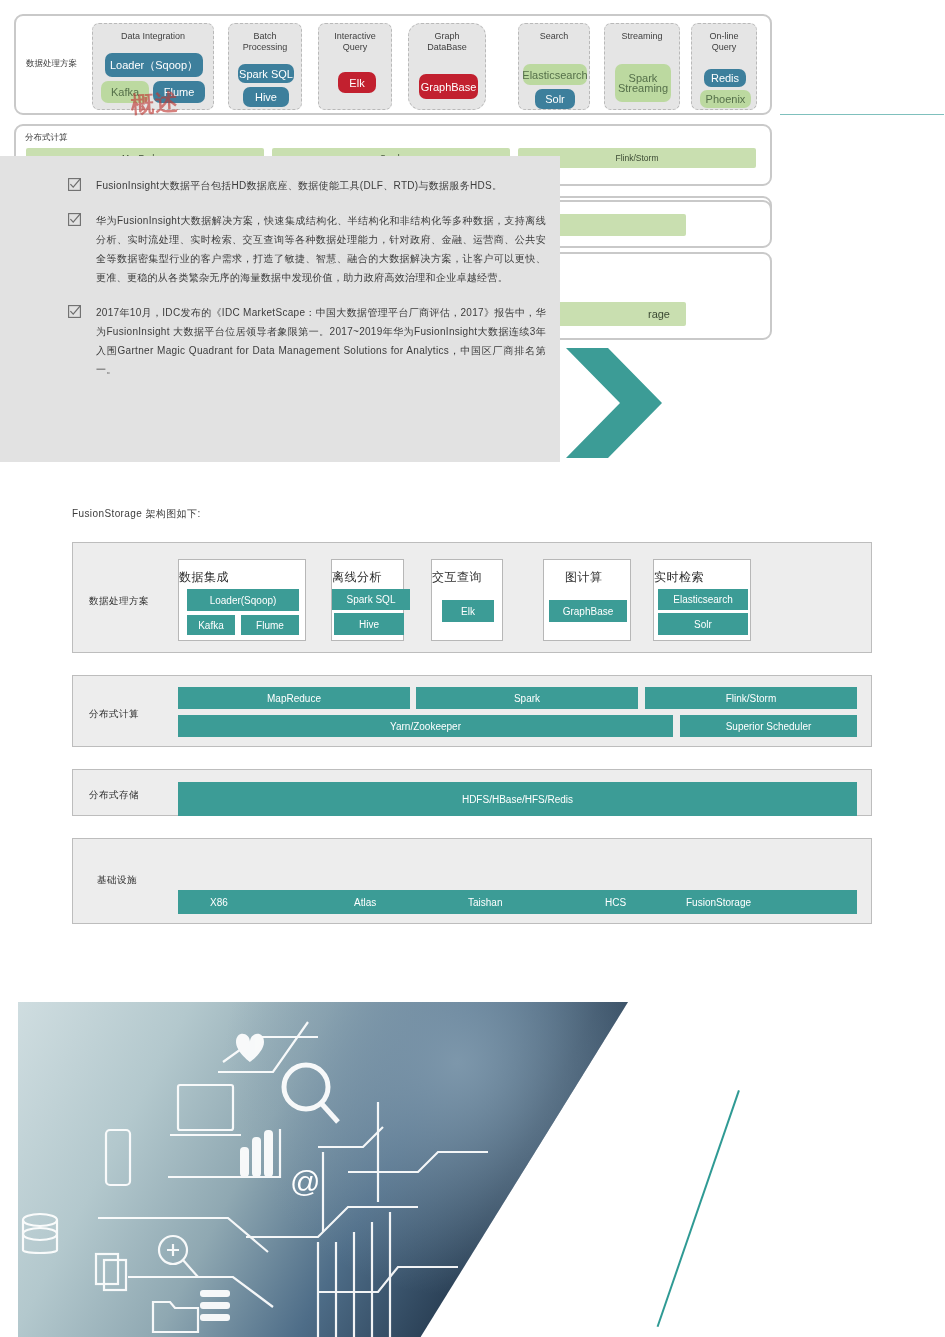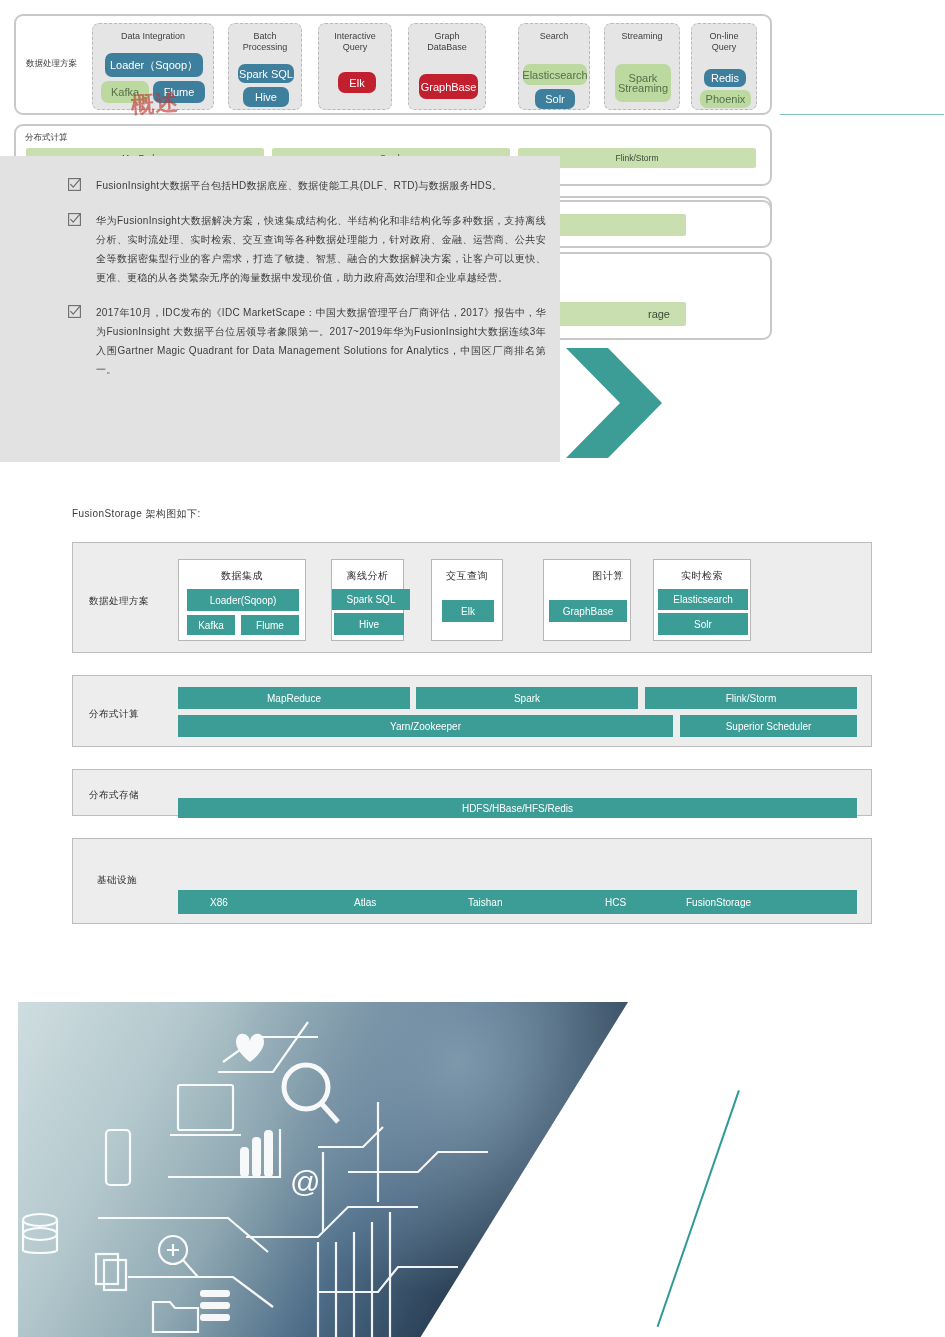--- a/index.html
+++ b/index.html
@@ -97,22 +97,22 @@
   }
   .ablock + .ablock { margin-top: 0; }
   .alabel {
     position: absolute; font-size: 9.5px; color: #2e2e2e;
     white-space: nowrap; letter-spacing: .5px;
   }
   .acell {
     position: absolute; background: #fff; border: 1px solid #b7b7b7;
   }
   .acell-title {
-    position: absolute; width: 100%; text-align: center; top: 9px;
-    font-size: 10px; color: #2e2e2e; letter-spacing: .5px;
+    position: absolute; width: 100%; top: 9px;
+    font-size: 12px; color: #2e2e2e; letter-spacing: .5px;
   }
   .tealbox {
     position: absolute; background: #3c9c96; color: #fff;
     font-size: 10px; display: flex; align-items: center;
     justify-content: center; text-align: center; line-height: 11px;
     white-space: nowrap;
   }
 
   
   .hero {
@@ -158,21 +158,21 @@
         <div class="pill blue" style="left:9px; top:40px; width:56px; height:19px;">Spark SQL</div>
         <div class="pill blue" style="left:14px; top:63px; width:46px; height:20px;">Hive</div>
       </div>
 
       <div class="dashbox" style="left:302px; top:7px; width:74px; height:87px;">
         <div class="dashtitle" style="white-space:pre-line">Interactive
 Query</div>
         <div class="pill red" style="left:19px; top:48px; width:38px; height:21px;">Elk</div>
       </div>
 
-      <div class="dashbox" style="left:392px; top:7px; width:78px; height:87px;">
+      <div class="dashbox" style="left:392px; top:7px; width:78px; height:87px;border-radius:13px;">
         <div class="dashtitle" style="white-space:pre-line">Graph
 DataBase</div>
         <div class="pill red" style="left:10px; top:50px; width:59px; height:25px;">GraphBase</div>
       </div>
 
       <div class="dashbox" style="left:502px; top:7px; width:72px; height:87px;">
         <div class="dashtitle">Search</div>
         <div class="pill green" style="left:4px; top:40px; width:64px; height:21px;">Elasticsearch</div>
         <div class="pill blue" style="left:16px; top:65px; width:40px; height:20px;">Solr</div>
       </div>
@@ -303,21 +303,21 @@
       <div class="alabel" style="left:16px; top:32px;">分布式计算</div>
       <div class="tealbox" style="left:105px; top:11px; width:232px; height:22px;">MapReduce</div>
       <div class="tealbox" style="left:343px; top:11px; width:222px; height:22px;">Spark</div>
       <div class="tealbox" style="left:572px; top:11px; width:212px; height:22px;">Flink/Storm</div>
       <div class="tealbox" style="left:105px; top:39px; width:495px; height:22px;">Yarn/Zookeeper</div>
       <div class="tealbox" style="left:607px; top:39px; width:177px; height:22px;">Superior Scheduler</div>
     </div>
 
     <div class="ablock" style="height:47px; margin-top:22px;">
       <div class="alabel" style="left:16px; top:19px;">分布式存储</div>
-      <div class="tealbox" style="left:105px; top:28px; width:679px; height:20px;">HDFS/HBase/HFS/Redis</div>
+      <div class="tealbox" style="left:105px; top:12px; width:679px; height:34px;">HDFS/HBase/HFS/Redis</div>
     </div>
 
     <div class="ablock" style="height:86px; margin-top:22px;">
       <div class="alabel" style="left:24px; top:35px;">基础设施</div>
       <div class="tealbox" style="left:105px; top:51px; width:679px; height:24px; justify-content:flex-start;">
         <span style="position:absolute; left:32px;">X86</span>
         <span style="position:absolute; left:176px;">Atlas</span>
         <span style="position:absolute; left:290px;">Taishan</span>
         <span style="position:absolute; left:427px;">HCS</span>
         <span style="position:absolute; left:508px;">FusionStorage</span>

